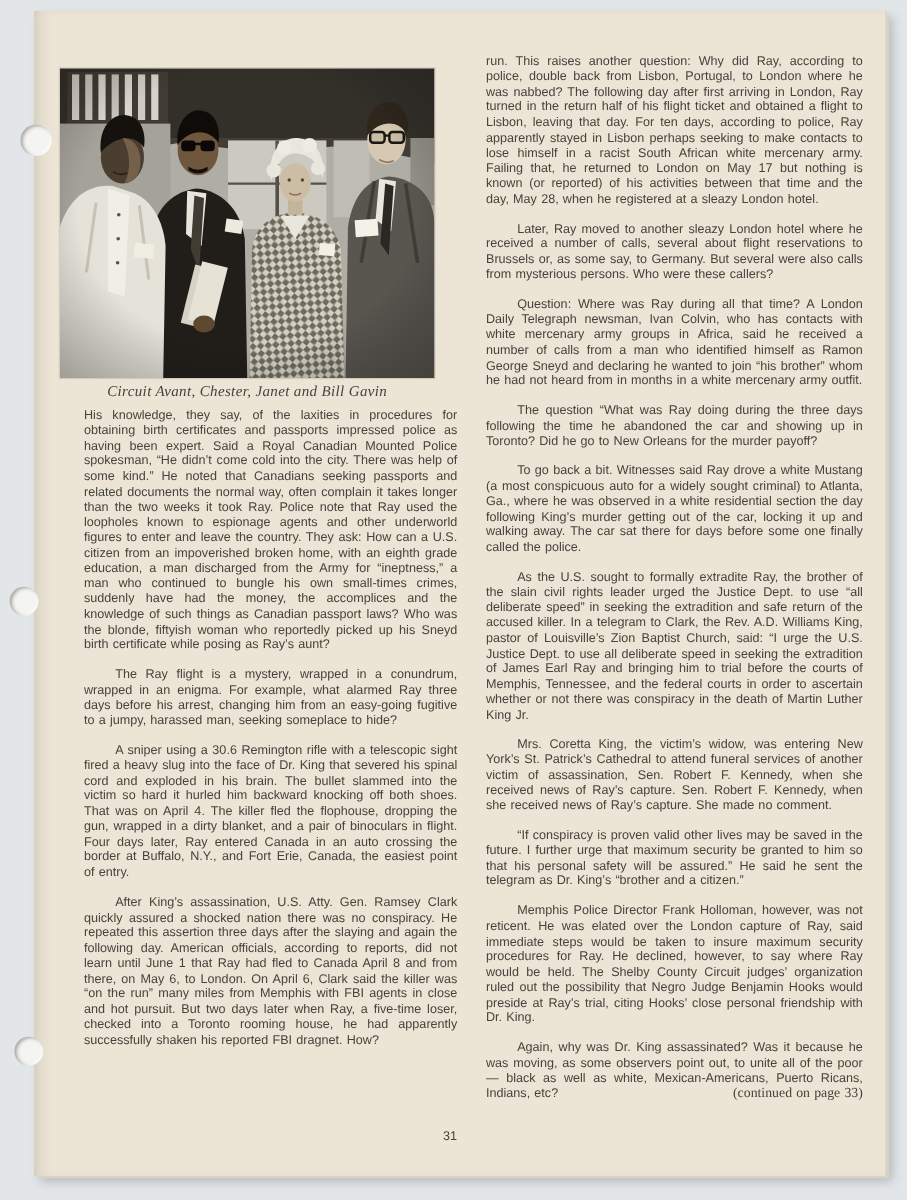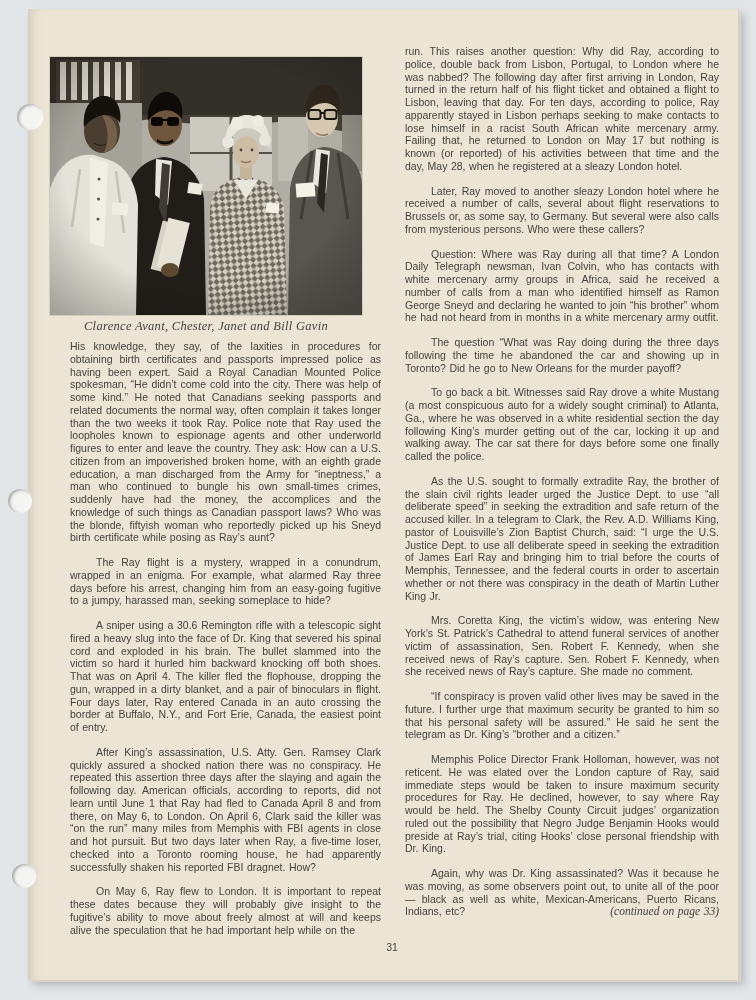--- a/index.html
+++ b/index.html
@@ -47,26 +47,26 @@
     color:var(--ink,#45433d);
     word-spacing:.6px;
   }
   .col p{margin:0 0 12px 0;text-indent:26px;}
   .col p.noindent{text-indent:0;}
   .col p.last{position:relative;margin-bottom:0;}
   .col-left{left:6px;top:331px;width:311px;margin-left:36px;}
   .col-right{left:377px;top:36px;width:314px;}
   .cont{
     position:absolute;right:0;bottom:0;
-    font-family:"Liberation Serif",serif;font-style:italic;
+    font-family:"Liberation Serif",serif;
     font-size:11.5px;
   }
   .pagenum{
     position:absolute;left:334px;top:932px;width:26px;
-    text-align:center;font-size:10.5px;color:var(--ink,#45433d);margin-left:17px;
+    text-align:center;font-size:10.5px;color:var(--ink,#45433d);
   }
 </style>
 </head>
 <body>
 
 <div class="sheet">
 
   <figure class="photo" style="margin:0">
     <svg viewBox="0 0 312 258" preserveAspectRatio="none" role="img">
       <defs>
@@ -166,28 +166,27 @@
         <path d="M34,70 C32,48 44,38 55,39 C68,40 72,54 70,66 C62,54 46,56 34,70 Z" fill="#15110c"></path>
         <path d="M52,58 C62,58 68,68 67,80 C66,92 58,96 54,95 C60,84 58,68 52,58 Z" fill="#75614a"></path>
         <path d="M44,86 q6,4 12,1" stroke="#2a2118" stroke-width="1.3" fill="none"></path>
         <rect x="62" y="146" width="16" height="12" fill="#f0ede3" transform="rotate(6 70 152)"></rect>
       </g>
 
       <rect width="312" height="258" fill="url(#vig)"></rect>
     </svg>
   </figure>
 
-  <figcaption class="caption">Clarence Avant, Chester, Janet and Bill Gavin</figcaption>
+  <figcaption class="caption">Circuit Avant, Chester, Janet and Bill Gavin</figcaption>
 
   <div class="col col-left">
     <p class="noindent">His knowledge, they say, of the laxities in procedures for obtaining birth certificates and passports impressed police as having been expert. Said a Royal Canadian Mounted Police spokesman, “He didn’t come cold into the city. There was help of some kind.” He noted that Canadians seeking passports and related documents the normal way, often complain it takes longer than the two weeks it took Ray. Police note that Ray used the loopholes known to espionage agents and other underworld figures to enter and leave the country. They ask: How can a U.S. citizen from an impoverished broken home, with an eighth grade education, a man discharged from the Army for “ineptness,” a man who continued to bungle his own small-times crimes, suddenly have had the money, the accomplices and the knowledge of such things as Canadian passport laws? Who was the blonde, fiftyish woman who reportedly picked up his Sneyd birth certificate while posing as Ray’s aunt?</p>
     <p>The Ray flight is a mystery, wrapped in a conundrum, wrapped in an enigma. For example, what alarmed Ray three days before his arrest, changing him from an easy-going fugitive to a jumpy, harassed man, seeking someplace to hide?</p>
     <p>A sniper using a 30.6 Remington rifle with a telescopic sight fired a heavy slug into the face of Dr. King that severed his spinal cord and exploded in his brain. The bullet slammed into the victim so hard it hurled him backward knocking off both shoes. That was on April 4. The killer fled the flophouse, dropping the gun, wrapped in a dirty blanket, and a pair of binoculars in flight. Four days later, Ray entered Canada in an auto crossing the border at Buffalo, N.Y., and Fort Erie, Canada, the easiest point of entry.</p>
     <p>After King’s assassination, U.S. Atty. Gen. Ramsey Clark quickly assured a shocked nation there was no conspiracy. He repeated this assertion three days after the slaying and again the following day. American officials, according to reports, did not learn until June 1 that Ray had fled to Canada April 8 and from there, on May 6, to London. On April 6, Clark said the killer was “on the run” many miles from Memphis with FBI agents in close and hot pursuit. But two days later when Ray, a five-time loser, checked into a Toronto rooming house, he had apparently successfully shaken his reported FBI dragnet. How?</p>
-    <p>On May 6, Ray flew to London. It is important to repeat these dates because they will probably give insight to the fugitive’s ability to move about freely almost at will and keeps alive the speculation that he had important help while on the</p>
   </div>
 
   <div class="col col-right">
     <p class="noindent">run. This raises another question: Why did Ray, according to police, double back from Lisbon, Portugal, to London where he was nabbed? The following day after first arriving in London, Ray turned in the return half of his flight ticket and obtained a flight to Lisbon, leaving that day. For ten days, according to police, Ray apparently stayed in Lisbon perhaps seeking to make contacts to lose himself in a racist South African white mercenary army. Failing that, he returned to London on May 17 but nothing is known (or reported) of his activities between that time and the day, May 28, when he registered at a sleazy London hotel.</p>
     <p>Later, Ray moved to another sleazy London hotel where he received a number of calls, several about flight reservations to Brussels or, as some say, to Germany. But several were also calls from mysterious persons. Who were these callers?</p>
     <p>Question: Where was Ray during all that time? A London Daily Telegraph newsman, Ivan Colvin, who has contacts with white mercenary army groups in Africa, said he received a number of calls from a man who identified himself as Ramon George Sneyd and declaring he wanted to join “his brother” whom he had not heard from in months in a white mercenary army outfit.</p>
     <p>The question “What was Ray doing during the three days following the time he abandoned the car and showing up in Toronto? Did he go to New Orleans for the murder payoff?</p>
     <p>To go back a bit. Witnesses said Ray drove a white Mustang (a most conspicuous auto for a widely sought criminal) to Atlanta, Ga., where he was observed in a white residential section the day following King’s murder getting out of the car, locking it up and walking away. The car sat there for days before some one finally called the police.</p>
     <p>As the U.S. sought to formally extradite Ray, the brother of the slain civil rights leader urged the Justice Dept. to use “all deliberate speed” in seeking the extradition and safe return of the accused killer. In a telegram to Clark, the Rev. A.D. Williams King, pastor of Louisville’s Zion Baptist Church, said: “I urge the U.S. Justice Dept. to use all deliberate speed in seeking the extradition of James Earl Ray and bringing him to trial before the courts of Memphis, Tennessee, and the federal courts in order to ascertain whether or not there was conspiracy in the death of Martin Luther King Jr.</p>
     <p>Mrs. Coretta King, the victim’s widow, was entering New York’s St. Patrick’s Cathedral to attend funeral services of another victim of assassination, Sen. Robert F. Kennedy, when she received news of Ray’s capture. Sen. Robert F. Kennedy, when she received news of Ray’s capture. She made no comment.</p>

